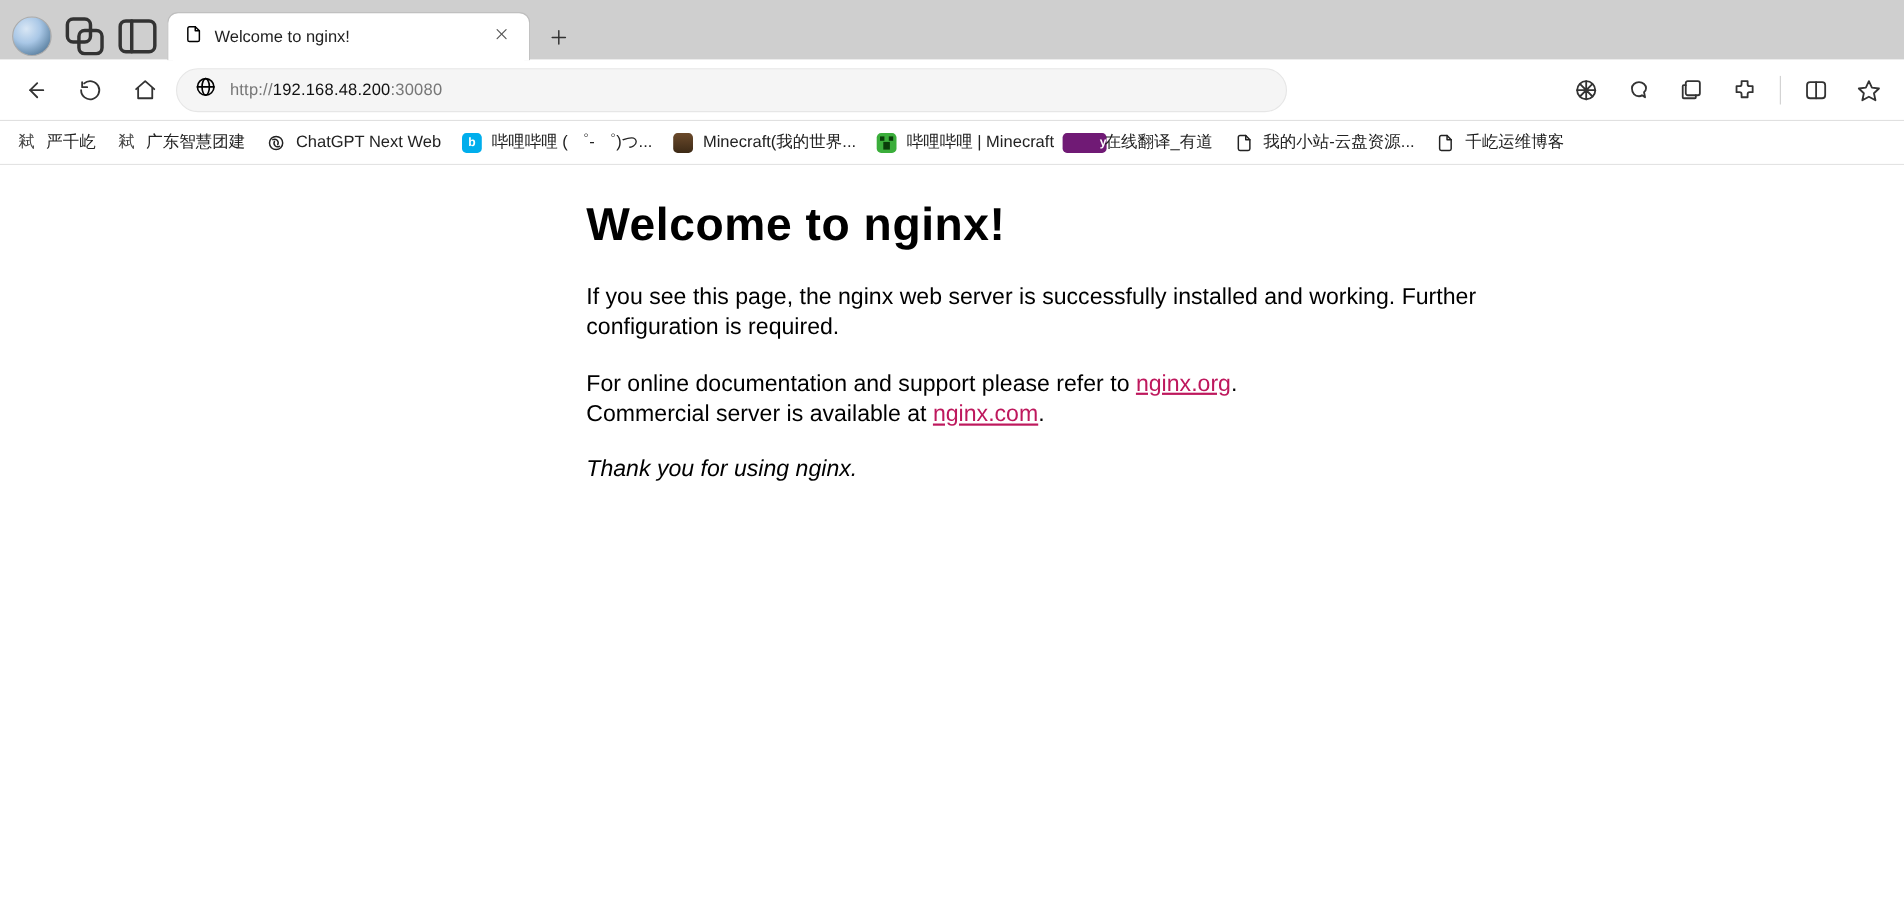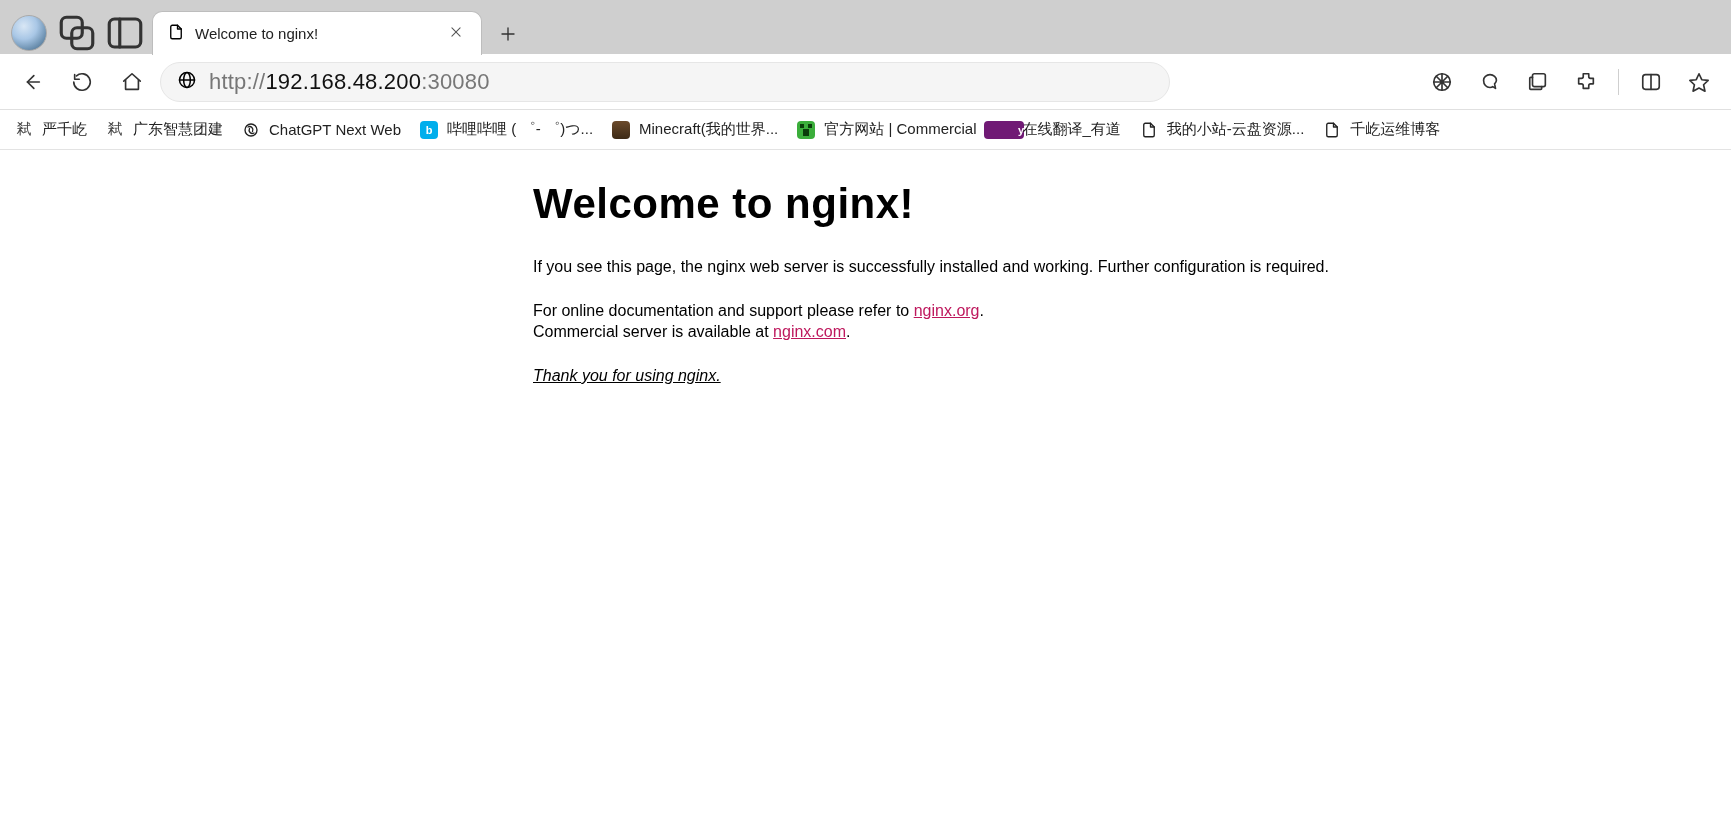--- a/index.html
+++ b/index.html
@@ -23,38 +23,38 @@
   .tab .favicon svg { width:18px; height:18px; }
   .tab-title { font-size:15px; color:#222; flex:1; white-space:nowrap; overflow:hidden; text-overflow:ellipsis;}
   .tab-close { color:#555; font-size:16px; padding:4px; border-radius:4px;}
   .new-tab-btn { width:40px; height:40px; display:flex; align-items:center; justify-content:center; color:#333;}
   .new-tab-btn svg{width:18px;height:18px;}
   .tool-row { background:#ffffff; height:56px; display:flex; align-items:center; padding:0 10px; gap:6px; border-bottom:1px solid #e0e0e0;}
   .tool-btn { width:44px; height:44px; border-radius:8px; display:flex; align-items:center; justify-content:center; color:#333;}
   .tool-btn svg { width:22px; height:22px; stroke:#333; }
   .addr-bar { flex:1; height:40px; background:#f5f5f5; border:1px solid #e6e6e6; border-radius:20px; display:flex; align-items:center; padding:0 16px; gap:12px; max-width:1010px;}
   .addr-bar .globe svg{width:20px;height:20px;}
-  .addr-text { font-size:22px; letter-spacing:.2px; }
+  .addr-text { font-size:15px; letter-spacing:.2px; }
   .addr-text .scheme { color:#777; }
   .addr-text .host { color:#111; }
   .addr-text .port { color:#777; }
   .right-tools { display:flex; align-items:center; gap:4px; margin-left:auto;}
   .vsep { width:1px; height:26px; background:#cfcfcf; margin:0 6px;}
   .bookmark-bar { background:#ffffff; height:40px; display:flex; align-items:center; gap:18px; padding:0 14px; border-bottom:1px solid #e3e3e3; overflow:hidden;}
   .bm { display:flex; align-items:center; gap:8px; font-size:15px; color:#222; white-space:nowrap;}
   .bm .bm-ico { width:20px; height:20px; display:flex; align-items:center; justify-content:center; }
   .bm .bm-ico svg{width:18px;height:18px;}
   .ico-box { width:18px;height:18px;border-radius:4px;display:flex;align-items:center;justify-content:center;font-size:11px;font-weight:bold;color:#fff;}
   
   .page-viewport { flex:1; background:#ffffff; padding-top:30px; padding-left:8px; padding-right:8px; overflow:auto;}
   .nginx-page { width:820px; margin-left:525px; font-family: Verdana, Tahoma, Arial, sans-serif; color:#000; }
   .nginx-page h1 { font-size:42px; font-weight:700; margin-bottom:28px; letter-spacing:.5px;}
-  .nginx-page p { font-size:16px; line-height:1.35; margin-bottom:22px;}
+  .nginx-page p { font-size:21px; line-height:1.35; margin-bottom:22px;}
   .nginx-page a { color:#be185d; text-decoration:underline;}
-  .nginx-page em { font-style:italic;text-decoration:underline;}
+  .nginx-page em { font-style:italic;}
   
   svg { fill:none; stroke:currentColor; stroke-width:1.8; stroke-linecap:round; stroke-linejoin:round; }
 </style>
 </head>
 <body>
 
 <div class="chrome-top">
 
   <div class="tab-strip">
     <div class="circle-btn">
@@ -199,21 +199,21 @@
       <span>Minecraft(我的世界...</span>
     </div>
     <div class="bm">
       <span class="bm-ico">
         <div class="ico-box" style="background:#3bae3b;position:relative;">
           <span style="position:absolute;left:3px;top:3px;width:4px;height:4px;background:#0a3d0a;"></span>
           <span style="position:absolute;right:3px;top:3px;width:4px;height:4px;background:#0a3d0a;"></span>
           <span style="position:absolute;left:6px;top:8px;width:6px;height:7px;background:#0a3d0a;"></span>
         </div>
       </span>
-      <span>官方网站 | Commercial</span>
+      <span>哔哩哔哩 | Minecraft</span>
     </div>
     <div class="bm">
       <span class="bm-ico">
         <div class="ico-box" style="background:#701a75;padding-left:40px;">yd</div>
       </span>
       <span>在线翻译_有道</span>
     </div>
     <div class="bm">
       <span class="bm-ico">
         <svg viewBox="0 0 24 24">

